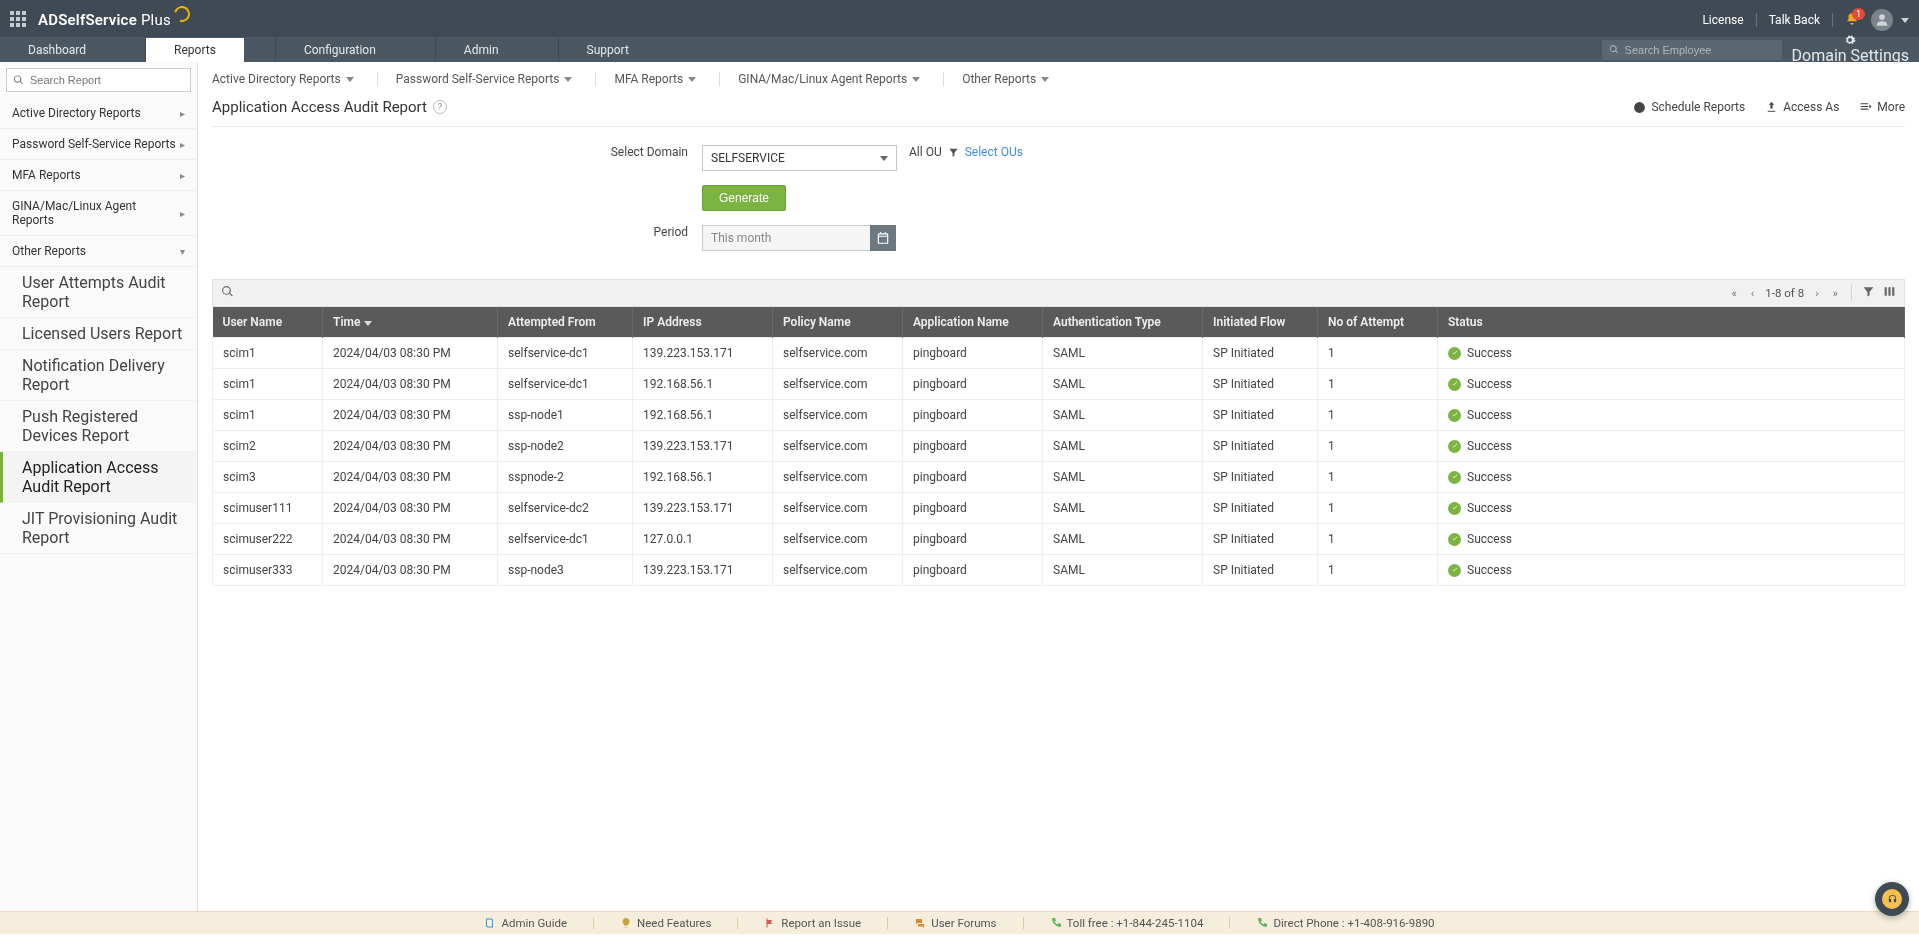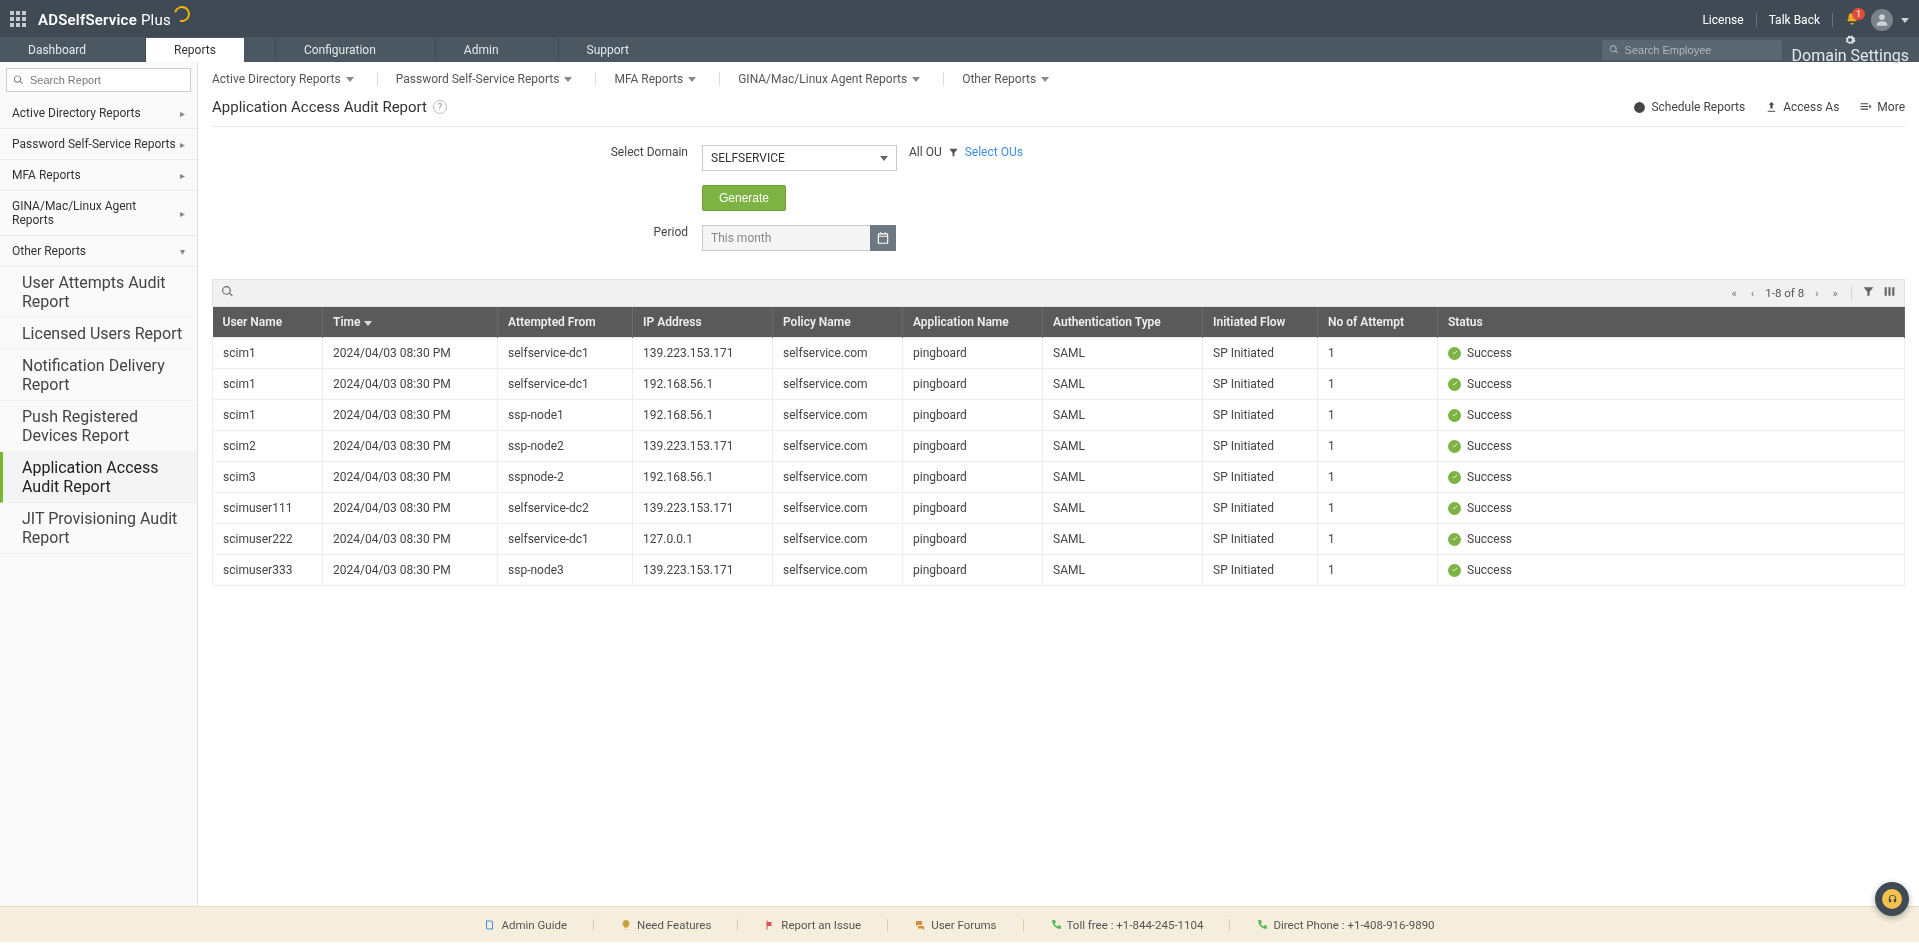--- a/index.html
+++ b/index.html
@@ -98,21 +98,21 @@
   table.data thead th{background:#5a5a5a;color:#eee;text-align:left;font-weight:600;padding:8px 10px;border-right:1px solid #6a6a6a;font-size:12px;}
   table.data thead th .sort{margin-left:4px;width:0;height:0;border-left:4px solid transparent;border-right:4px solid transparent;border-top:5px solid #ddd;display:inline-block;}
   table.data tbody td{padding:8px 10px;border:1px solid #eee;color:#444;}
   table.data tbody tr:nth-child(odd){background:#fff;}
   table.data tbody tr:nth-child(even){background:#fff;}
   .status-cell{display:flex;align-items:center;gap:6px;}
   .status-ic{width:13px;height:13px;border-radius:50%;background:#7cb342;display:inline-flex;align-items:center;justify-content:center;}
   .status-ic svg{width:8px;height:8px;fill:#fff;}
 
   
-  .footer{position:fixed;bottom:4px;left:0;right:0;height:36px;background:#f5eedd;border-top:1px solid #e6dcb9;display:flex;align-items:center;justify-content:center;gap:26px;font-size:11.5px;color:#555;}
+  .footer{position:fixed;bottom:12px;left:0;right:0;height:23px;background:#f5eedd;border-top:1px solid #e6dcb9;display:flex;align-items:center;justify-content:center;gap:26px;font-size:11.5px;color:#555;}
   .footer .fitem{display:flex;align-items:center;gap:5px;cursor:pointer;}
   .footer .fsep{width:1px;height:12px;background:#d9cfa6;}
   .footer svg{width:12px;height:12px;}
   .float-chat{position:fixed;right:10px;bottom:30px;width:34px;height:34px;border-radius:50%;background:#3f4a54;display:flex;align-items:center;justify-content:center;cursor:pointer;box-shadow:0 2px 6px rgba(0,0,0,.3);}
   .float-chat-inner{width:20px;height:20px;border-radius:50%;background:#f5c04e;display:flex;align-items:center;justify-content:center;}
   .float-chat-inner svg{width:11px;height:11px;fill:#3f4a54;}
 
   th,td{white-space:nowrap;}
   .col-user{width:110px;}
   .col-time{width:175px;}

